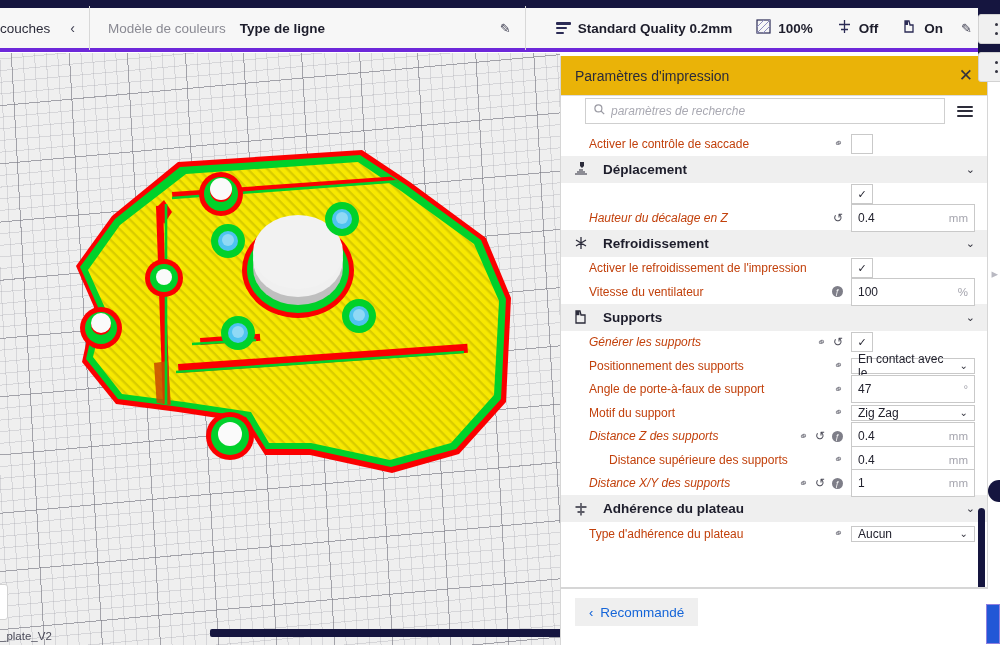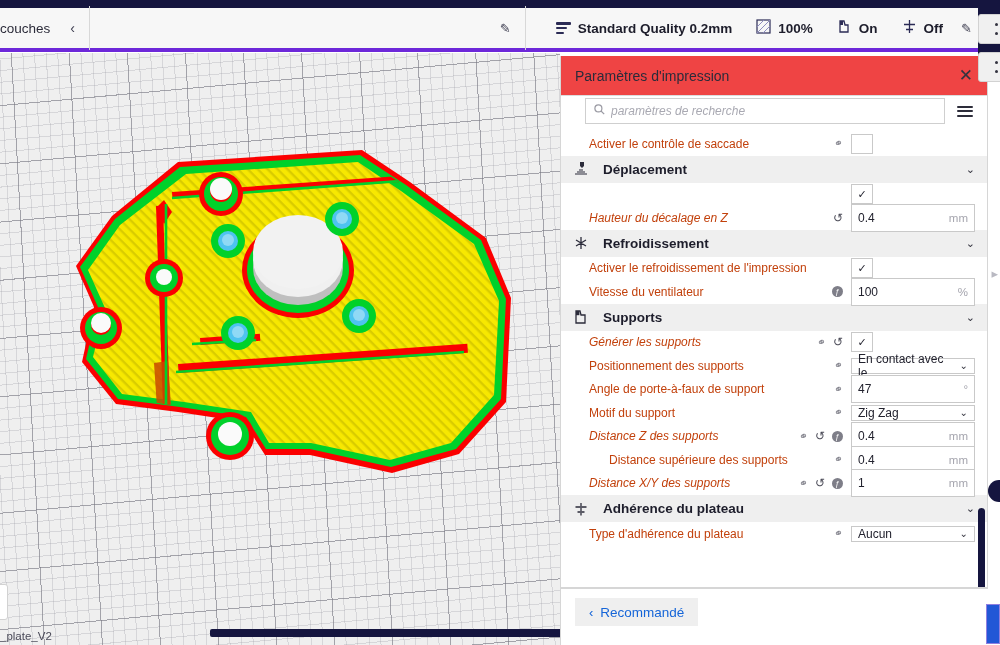--- a/index.html
+++ b/index.html
@@ -90,21 +90,21 @@
     background:#15153f; border-radius:2px;
   }
 
   
   .panel{
     position:absolute; left:560px; top:56px; width:428px; height:532px;
     background:#ffffff; border:1px solid #d6d6d6; border-top:none;
     display:flex; flex-direction:column;
   }
   .panel-head{
-    height:40px; background:#ef4444; border-bottom:1px solid #dcdcdc;
+    height:40px; background:#eab308; border-bottom:1px solid #dcdcdc;
     display:flex; align-items:center; padding:3px 14px;
   }
   .panel-title{ font-size:14px; color:#2b2b3a; }
   .panel-close{ margin-left:auto; font-size:17px; color:#33333f; cursor:pointer; line-height:1;}
 
   .profile-row{
     display:flex; align-items:center; padding:12px 14px 8px 14px; gap:14px;
   }
   .profile-lbl{ font-size:14px; font-weight:bold; color:#22222e; }
   .profile-box{
@@ -220,20 +220,24 @@
 <div class="navy-strip"></div>
 <div class="navy-strip-right"></div>
 
 <div class="toolbar">
 
   <div class="tb-left">
     <span class="lbl">couches</span>
     <span class="tb-chevron">‹</span>
   </div>
 
+  <div class="tb-mid">
+    <span class="muted">Modèle de couleurs</span>
+    <span class="strong">Type de ligne</span>
+  </div>
 
   <span class="tb-pencil">✎</span>
 
   <div class="tb-divider"></div>
 
   <div class="tb-right">
 
     <div class="tb-item">
       <span class="ico-lines">
           <i></i>
@@ -249,34 +253,34 @@
             <rect x="1" y="1" width="13" height="13" fill="none" stroke="#2b2b55" stroke-width="1.2"></rect>
             <path d="M1 8 L8 1 M1 14 L14 1 M7 14 L14 7" stroke="#8d8dc0" stroke-width="1"></path>
           </svg>
       </span>
       <span class="txt">100%</span>
     </div>
 
     <div class="tb-item">
       <span>
         <svg width="15" height="15" viewBox="0 0 15 15">
-            <path d="M3 2 h4 l1 4 h3 v7 h-8 z" fill="none" stroke="#2b2b55" stroke-width="1.3"></path>
-            <path d="M3 2 h3 v4 h-3 z" fill="#2b2b55"></path>
+            <path d="M7.5 1 v4 M2 5.5 h11 M7.5 6 v4 M4 10.5 h7 M7.5 11 v3" stroke="#2b2b55" stroke-width="1.3" fill="none"></path>
           </svg>
       </span>
-      <span class="txt">On</span>
+      <span class="txt">Off</span>
     </div>
 
     <div class="tb-item">
       <span>
         <svg width="15" height="15" viewBox="0 0 15 15">
-            <path d="M7.5 1 v4 M2 5.5 h11 M7.5 6 v4 M4 10.5 h7 M7.5 11 v3" stroke="#2b2b55" stroke-width="1.3" fill="none"></path>
+            <path d="M3 2 h4 l1 4 h3 v7 h-8 z" fill="none" stroke="#2b2b55" stroke-width="1.3"></path>
+            <path d="M3 2 h3 v4 h-3 z" fill="#2b2b55"></path>
           </svg>
       </span>
-      <span class="txt">Off</span>
+      <span class="txt">On</span>
     </div>
 
     <span class="tb-pencil" style="margin-left:6px;margin-right:6px;">✎</span>
   </div>
 </div>
 
 <div class="viewport">
   <div class="bed"></div>
 
   <div class="model">

